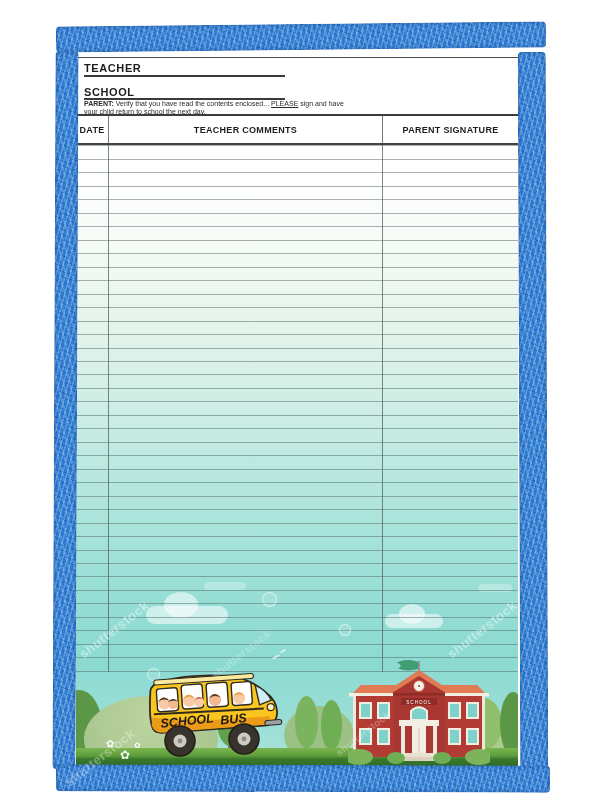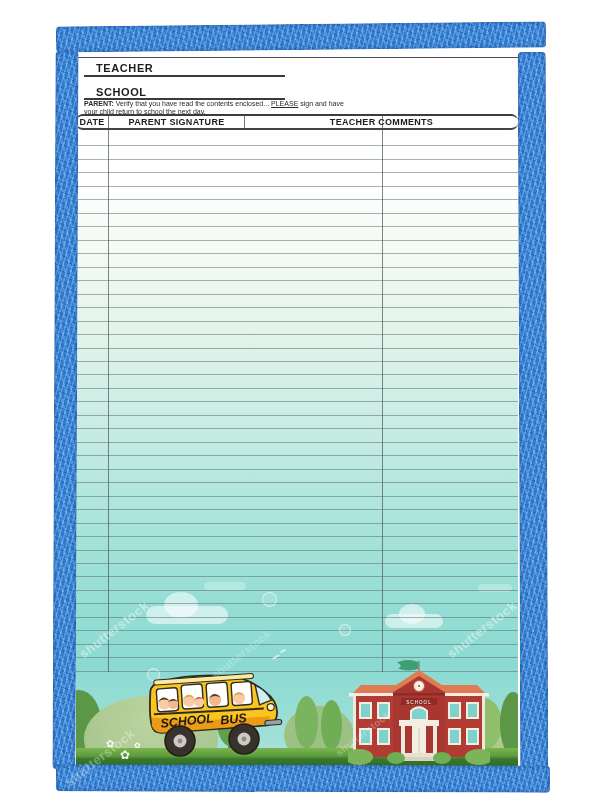--- a/index.html
+++ b/index.html
@@ -26,35 +26,35 @@
   .sheet{
     position:absolute;left:76px;top:50px;width:442px;height:716px;z-index:1;
     background:linear-gradient(180deg,
       #ffffff 0%, #ffffff 18%, #f4faf4 28%, #e2f3ea 40%,
       #c9ecE4 52%, #aee5dc 64%, #97ded5 76%, #8bdad2 86%, #a0e0d7 96%, #aee3da 100%);
     overflow:hidden;
   }
   .sheet-topline{position:absolute;left:0;top:7px;width:100%;height:1px;background:#4c4c4c;z-index:2;}
 
   
-  .lbl{position:absolute;left:20px;font-size:11px;font-weight:bold;color:#1d1d1d;letter-spacing:.6px;z-index:2;}
+  .lbl{position:absolute;left:8px;font-size:11px;font-weight:bold;color:#1d1d1d;letter-spacing:.6px;z-index:2;}
   .lbl-teacher{top:12px;}
   .lbl-student{top:36px;}
   .ul{position:absolute;left:8px;width:201px;height:2px;background:#3a3a3a;z-index:2;}
   .ul1{top:25px;}
   .ul2{top:48px;}
   .note{position:absolute;left:8px;top:50px;width:262px;font-size:7px;line-height:7.5px;color:#2a2a2a;z-index:2;}
   .note .b{font-weight:bold;}
   .note .u{text-decoration:underline;}
 
   
   .thead{
-    position:absolute;left:0;top:64px;width:442px;height:16px;z-index:3;
+    position:absolute;left:0;top:64px;width:442px;height:31px;z-index:3;
     border-top:2px solid #3c3c3c;border-bottom:2px solid #444;
-    display:flex;box-sizing:border-box;border-radius:7px;
+    display:flex;box-sizing:border-box;
   }
   .th{display:flex;align-items:center;justify-content:center;
       font-size:9px;font-weight:bold;color:#1c1c1c;letter-spacing:.3px;box-sizing:border-box;}
   .th-date{width:32px;}
   .th-comments{width:274px;border-left:1px solid #6f7b79;}
   .th-signature{width:136px;border-left:1px solid #6f7b79;}
 
   
   .rules{position:absolute;left:0;top:83px;width:442px;z-index:2;}
   .rule-row{height:13.475px;border-bottom:1px solid rgba(86,108,106,.52);box-sizing:border-box;}
@@ -100,22 +100,22 @@
 
   <div class="note">
     <span class="b">PARENT:</span>
     <span>Verify that you have read the contents enclosed...</span>
     <span class="u">PLEASE</span>
     <span>sign and have your child return to school the next day.</span>
   </div>
 
   <div class="thead">
     <div class="th th-date">DATE</div>
+    <div class="th th-comments">TEACHER COMMENTS</div>
     <div class="th th-signature">PARENT SIGNATURE</div>
-    <div class="th th-comments">TEACHER COMMENTS</div>
   </div>
 
   <div class="rules">
       <div class="rule-row"></div>
       <div class="rule-row"></div>
       <div class="rule-row"></div>
       <div class="rule-row"></div>
       <div class="rule-row"></div>
       <div class="rule-row"></div>
       <div class="rule-row"></div>

